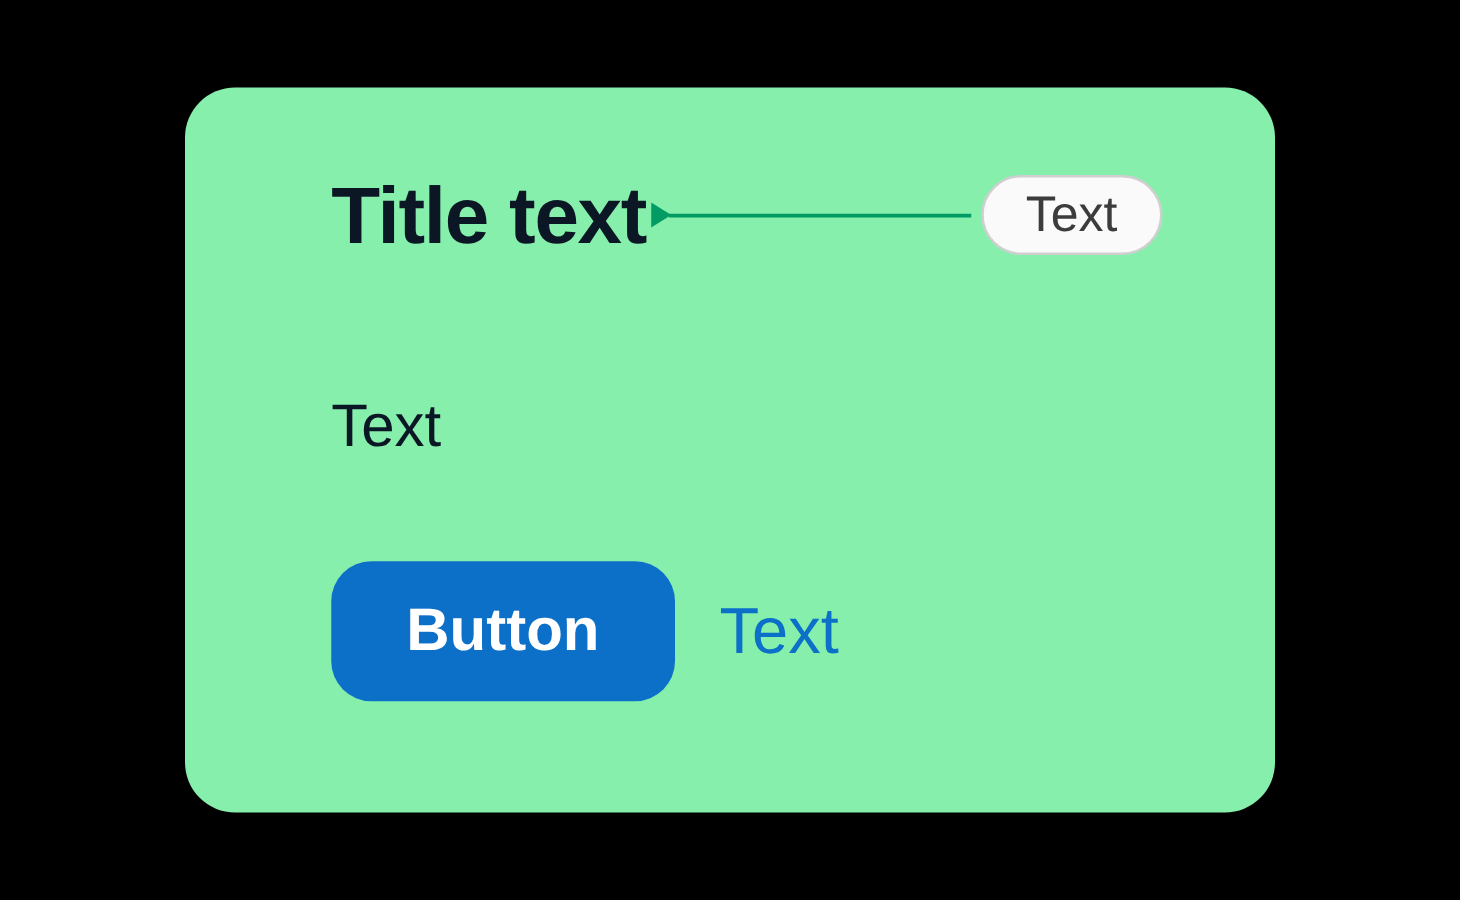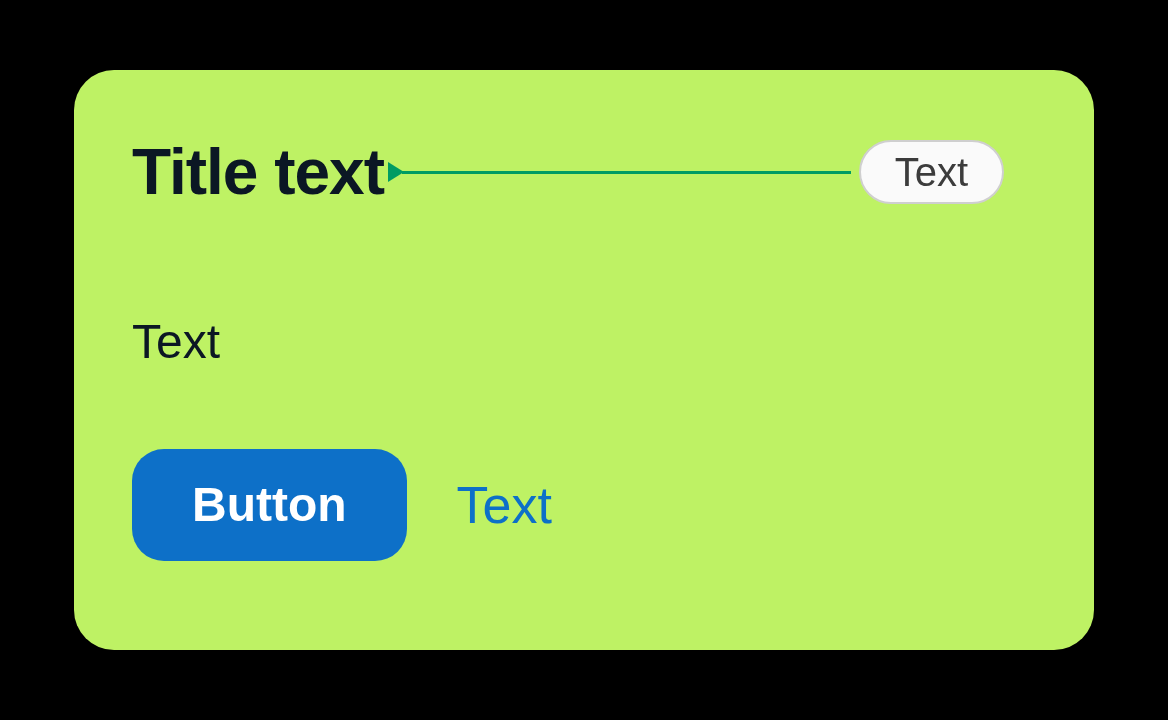--- a/index.html
+++ b/index.html
@@ -6,26 +6,26 @@
     body {
       width: 1168px;
       height: 720px;
       background: #000000;
       font-family: -apple-system, BlinkMacSystemFont, "Segoe UI", Helvetica, Arial, sans-serif;
       display: flex;
       align-items: center;
       justify-content: center;
     }
     .card {
-      width: 1020px;
+      width: 872px;
       height: 580px;
-      background: #bef264;
+      background: #86efac;
       border-radius: 40px;
       box-shadow: 6px 8px 14px rgba(0,0,0,0.5);
-      padding: 70px 90px 60px 58px;
+      padding: 70px 90px 60px 117px;
       position: relative;
     }
     .title-row {
       display: flex;
       align-items: center;
       width: 100%;
       position: relative;
     }
     .title {
       font-size: 64px;
@@ -70,21 +70,21 @@
     .body-text {
       margin-top: 110px;
       font-size: 48px;
       color: #0b1724;
       font-weight: 400;
     }
     .actions {
       margin-top: 80px;
       display: flex;
       align-items: center;
-      gap: 50px;
+      gap: 36px;
     }
     .primary-btn {
       background: #0d70c8;
       color: #ffffff;
       border: none;
       border-radius: 32px;
       padding: 32px 60px;
       font-size: 48px;
       font-weight: 600;
       cursor: pointer;

